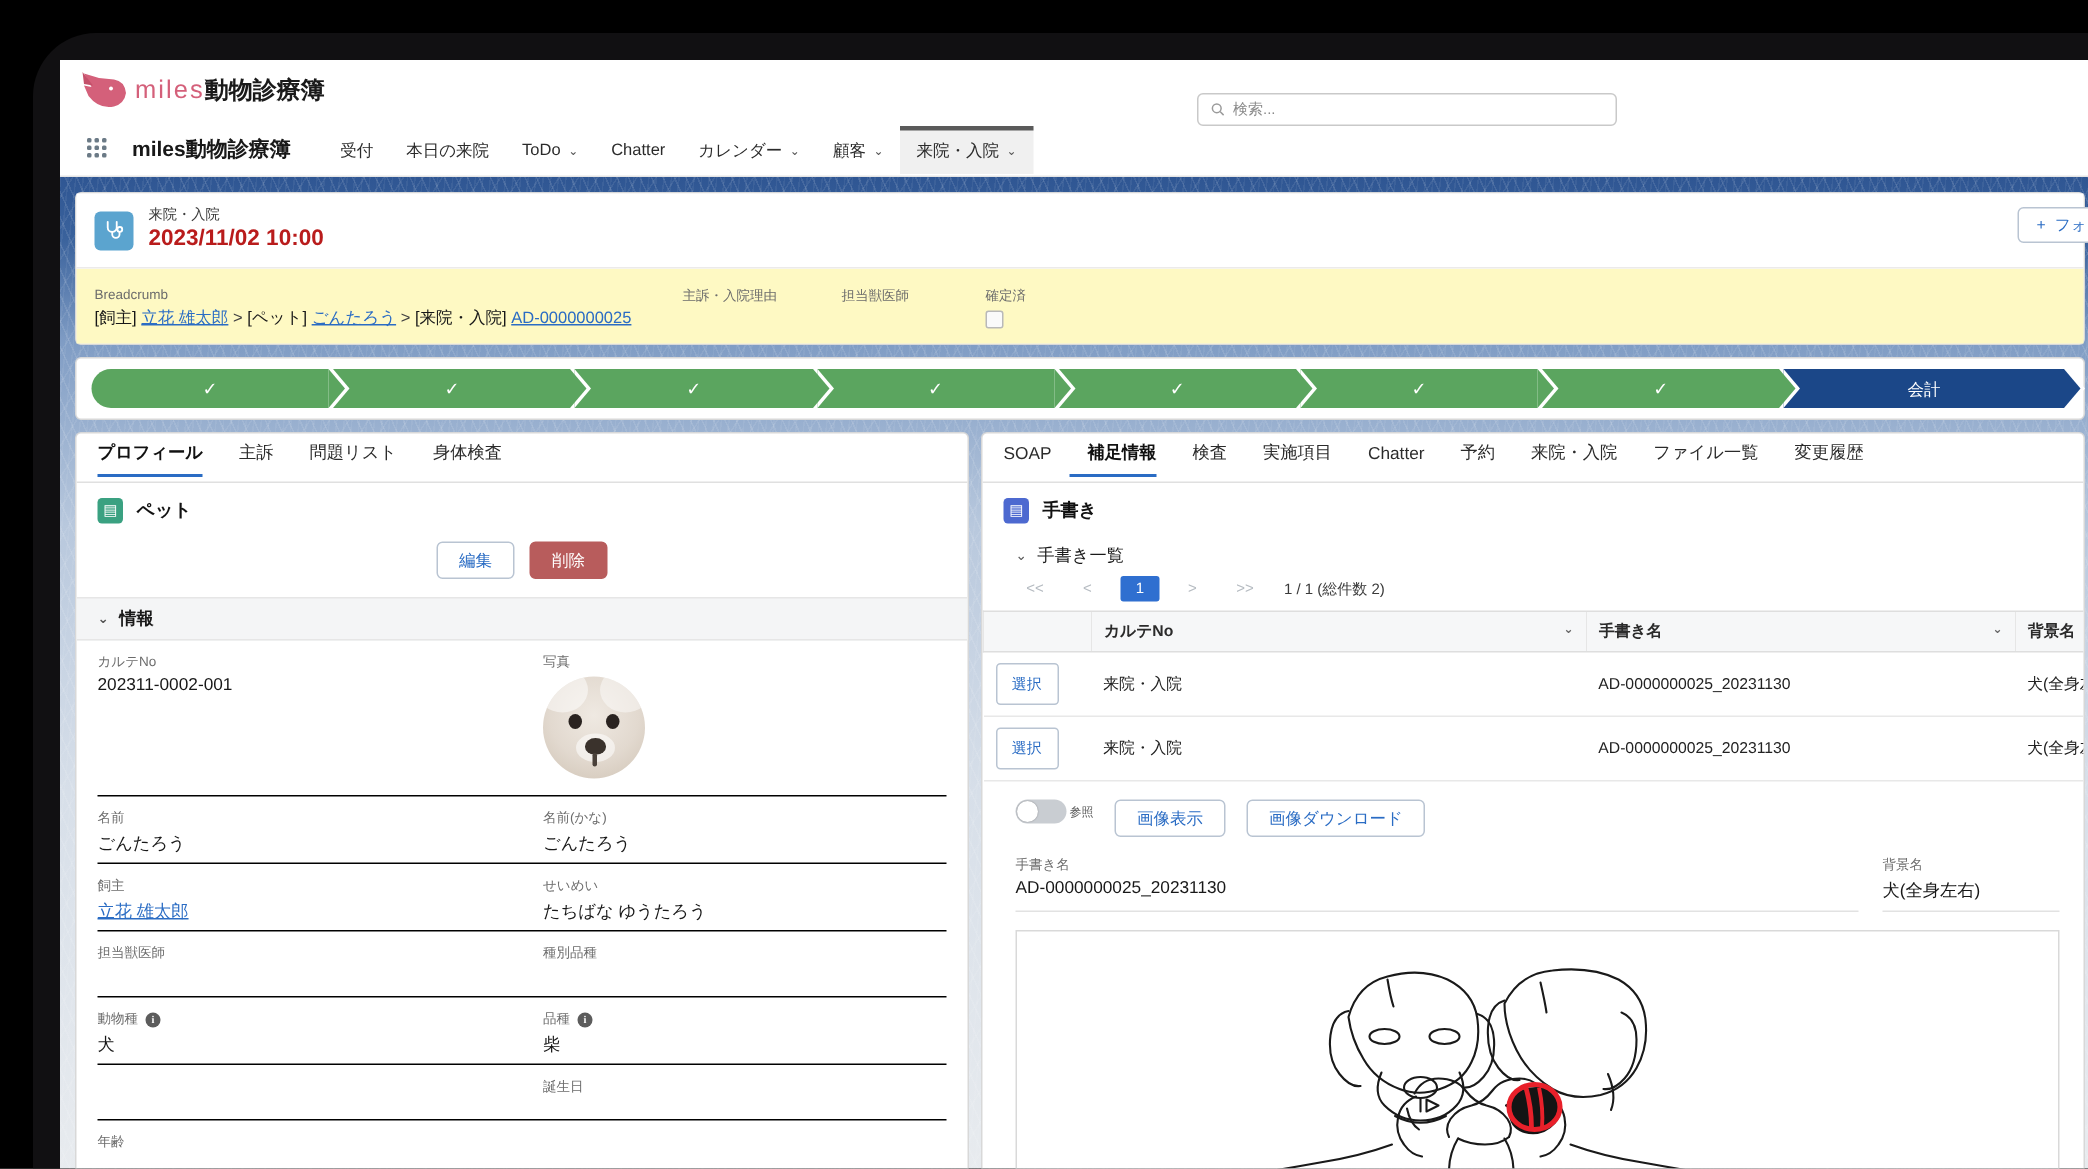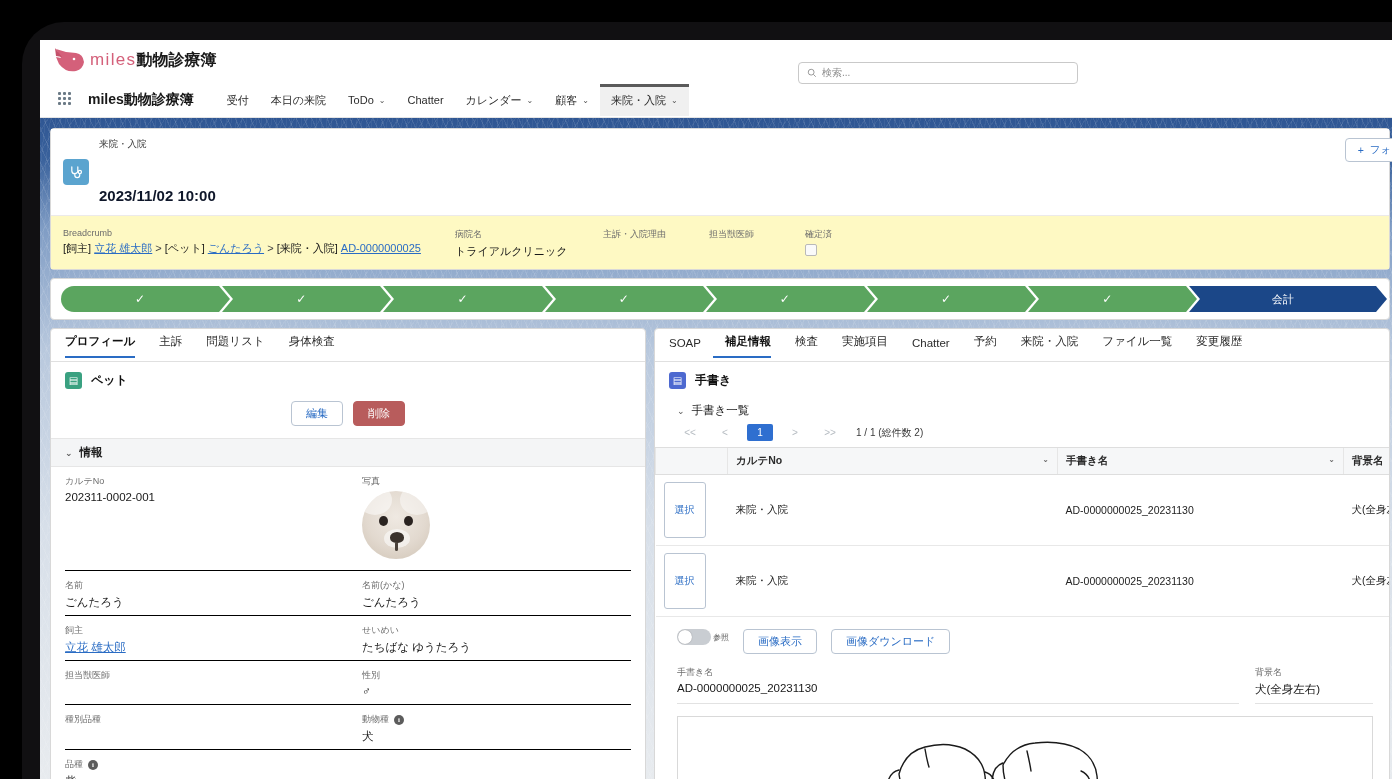--- a/index.html
+++ b/index.html
@@ -112,21 +112,21 @@
     background: #fff;
     border-bottom: 1px solid #eceaea;
   }
   .rec-icon {
     width: 26px; height: 26px; border-radius: 4px;
     background: #5ba4cf; color: #fff;
     display: flex; align-items: center; justify-content: center;
     font-size: 14px; margin-right: 10px; flex: none;
   }
   .rec-kicker { font-size: 9.5px; color: #3a3a3a; line-height: 1.3; }
-  .rec-title { font-size: 15px; font-weight: 700; color: #0f172a; line-height: 1.25; margin-top: 37px; }
+  .rec-title { font-size: 15px; font-weight: 700; color: #b91c1c; line-height: 1.25; }
   .follow-btn {
     position: absolute; right: -58px; top: 9px;
     border: 1px solid #b9c4d2; border-radius: 4px;
     background: #fff; color: #2a6cc4;
     font-size: 10.5px; padding: 4px 12px;
     display: flex; align-items: center; gap: 6px;
     white-space: nowrap;
   }
   .rec-fields {
     display: flex; padding: 12px 12px 10px 12px; gap: 0;
@@ -307,21 +307,21 @@
     position: relative;
   }
   table.grid th .thchev { position: absolute; right: 8px; top: 7px; color: #666; font-size: 8px; }
   table.grid td {
     border-bottom: 1px solid #e8e8e8;
     font-size: 10.5px; color: #222; padding: 7px 8px;
     white-space: nowrap; overflow: hidden;
   }
   .selbtn {
     border: 1px solid #b9c4d2; border-radius: 3px; background: #fff;
-    color: #2a6cc4; font-size: 10px; padding: 20px 10px; cursor: pointer;
+    color: #2a6cc4; font-size: 10px; padding: 6px 10px; cursor: pointer;
   }
   .toggrow { display: flex; align-items: flex-start; gap: 14px; padding: 12px 0 10px 22px; }
   .toggwrap { display: flex; flex-direction: row; align-items: center; gap: 2px; }
   .togg {
     width: 34px; height: 16px; border-radius: 9px; background: #c9cdd2;
     position: relative;
   }
   .togg i {
     position: absolute; left: 1px; top: 1px; width: 14px; height: 14px;
     border-radius: 50%; background: #fff; display: block;
@@ -433,24 +433,20 @@
               <span class="bc-tag">[飼主]</span>
               <a href="#">立花 雄太郎</a>
               <span class="bc-sep">&gt;</span>
               <span class="bc-tag">[ペット]</span>
               <a href="#">ごんたろう</a>
               <span class="bc-sep">&gt;</span>
               <span class="bc-tag">[来院・入院]</span>
               <a href="#">AD-0000000025</a>
             </div>
           </div>
-          <div class="rf" style="width:148px">
-            <div class="rf-label">病院名</div>
-            <div class="rf-val">トライアルクリニック</div>
-          </div>
           <div class="rf" style="width:106px">
             <div class="rf-label">主訴・入院理由</div>
             <div class="rf-val"></div>
           </div>
           <div class="rf" style="width:96px">
             <div class="rf-label">担当獣医師</div>
             <div class="rf-val"></div>
           </div>
           <div class="rf">
             <div class="rf-label">確定済</div>
@@ -546,24 +542,20 @@
                 <div class="fval"><a href="#">立花 雄太郎</a></div>
               </div>
               <div class="fcell">
                 <div class="flabel">せいめい</div>
                 <div class="fval">たちばな ゆうたろう</div>
               </div>
 
               <div class="fcell">
                 <div class="flabel">担当獣医師</div>
                 <div class="fval"></div>
-              </div>
-              <div class="fcell">
-                <div class="flabel">性別</div>
-                <div class="fval">♂</div>
               </div>
 
               <div class="fcell">
                 <div class="flabel">種別品種</div>
                 <div class="fval"></div>
               </div>
               <div class="fcell">
                 <div class="flabel">
                   <span>動物種</span>
                   <span class="infoi">i</span>

